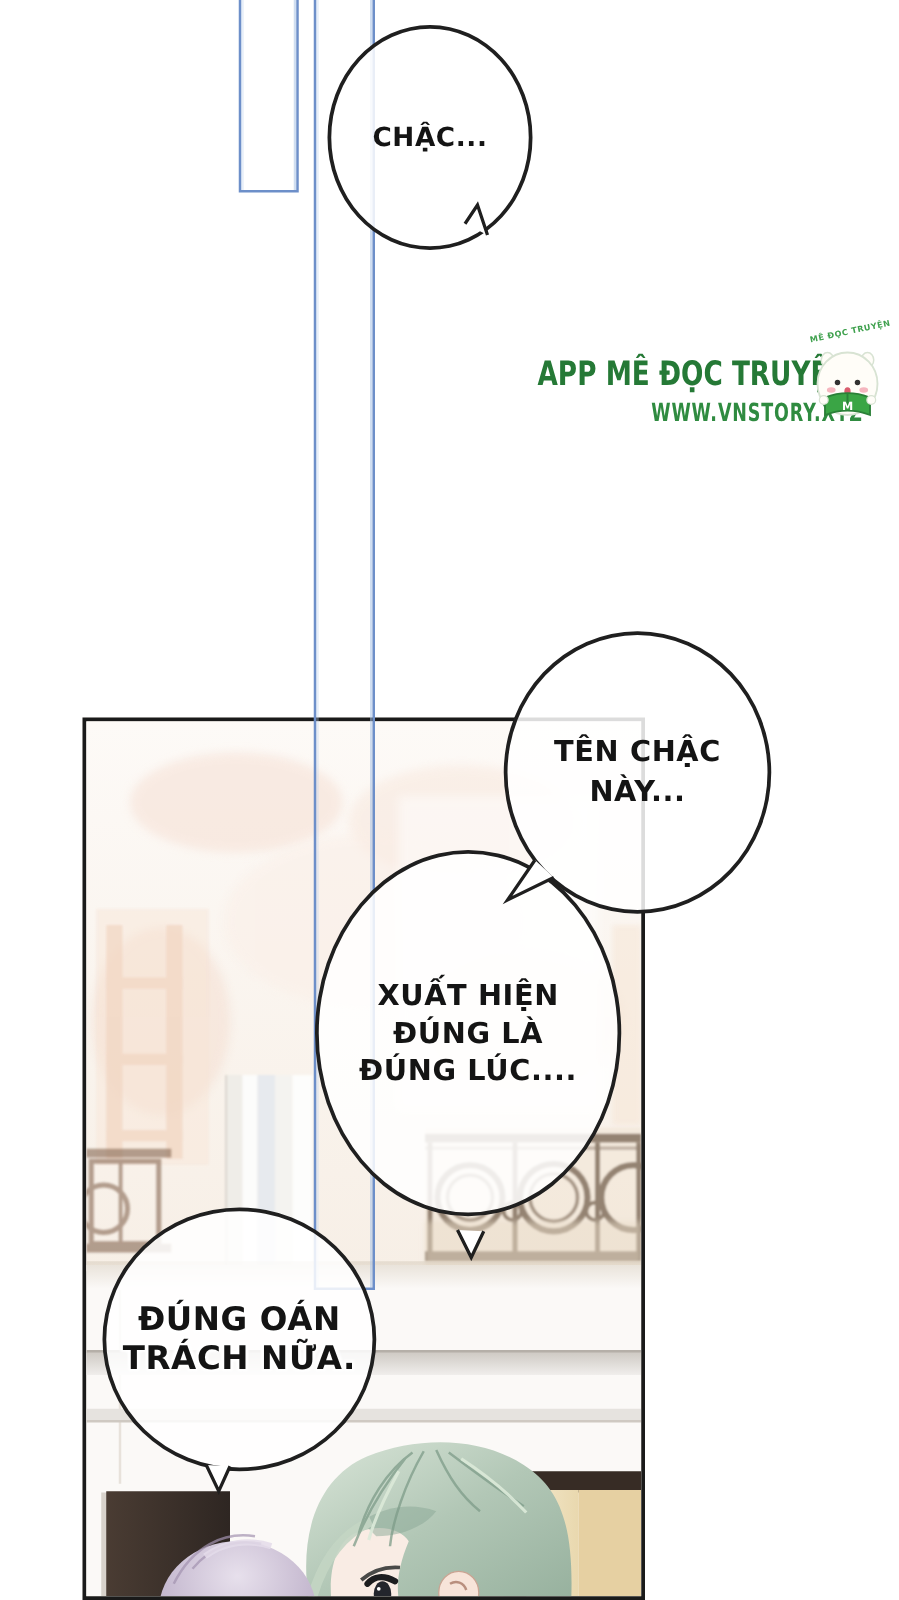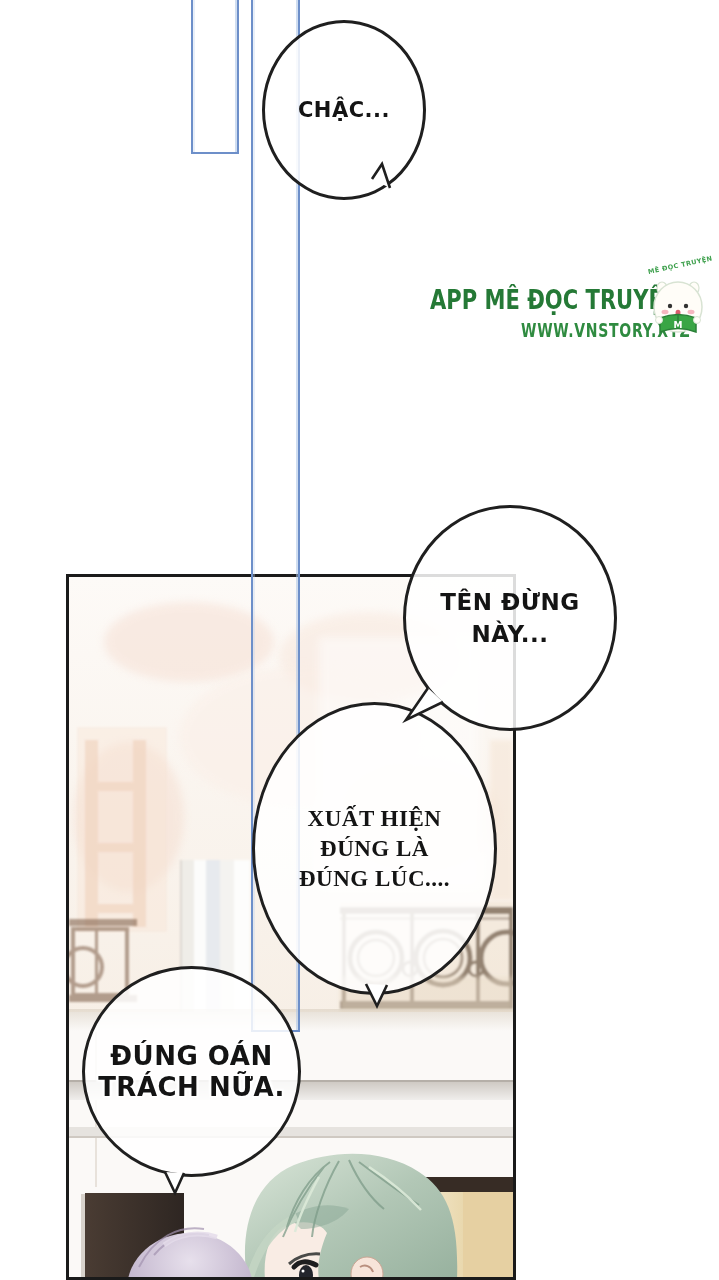--- a/index.html
+++ b/index.html
@@ -18,21 +18,21 @@
   .panel svg{display:block;}
   
   .bubble{position:absolute;border:3px solid #1f1f1f;border-radius:50%;
     background:rgba(255,255,255,.85);display:flex;align-items:center;justify-content:center;
     text-align:center;z-index:3;box-sizing:border-box;}
   .bubble .btxt{white-space:pre-line;font-weight:bold;color:#141414;letter-spacing:.5px;}
   .b1{left:262px;top:20px;width:164px;height:180px;}
   .b1 .btxt{font-size:21px;line-height:27px;}
   .b2{left:403px;top:505px;width:214px;height:226px;}
   .b2 .btxt{font-size:23px;line-height:32px;}
-  .b3{left:252px;top:702px;width:245px;height:293px;font-family:Liberation Serif, serif;}
+  .b3{left:252px;top:680px;width:245px;height:293px;}
   .b3 .btxt{font-size:23px;line-height:30px;}
   .b4{left:82px;top:966px;width:219px;height:211px;}
   .b4 .btxt{font-size:26px;line-height:31px;
     text-shadow:0 0 3px #fff,0 0 4px #fff,2px 2px 2px #fff,-2px -2px 2px #fff,2px -2px 2px #fff,-2px 2px 2px #fff;}
   .tail{position:absolute;z-index:4;}
   .t1{left:358px;top:158px;}
   .t2{left:396px;top:680px;}
   .t3{left:360px;top:978px;}
   .t4{left:158px;top:1168px;}
   
@@ -210,21 +210,21 @@
         </g>
         <path d="M95,668 C110,657 130,654 148,660" stroke="#e4dcea" stroke-width="5" fill="none" opacity=".85"></path>
       </g>
     </svg>
   </div>
 
   <div class="bubble b1">
     <span class="btxt">CHẬC...</span>
   </div>
   <div class="bubble b2">
-    <span class="btxt">TÊN ĐỪNG
+    <span class="btxt">TÊN CHẬC
 NÀY...</span>
   </div>
   <div class="bubble b3">
     <span class="btxt">XUẤT HIỆN
 ĐÚNG LÀ
 ĐÚNG LÚC....</span>
   </div>
   <div class="bubble b4">
     <span class="btxt">ĐÚNG OÁN
 TRÁCH NỮA.</span>

